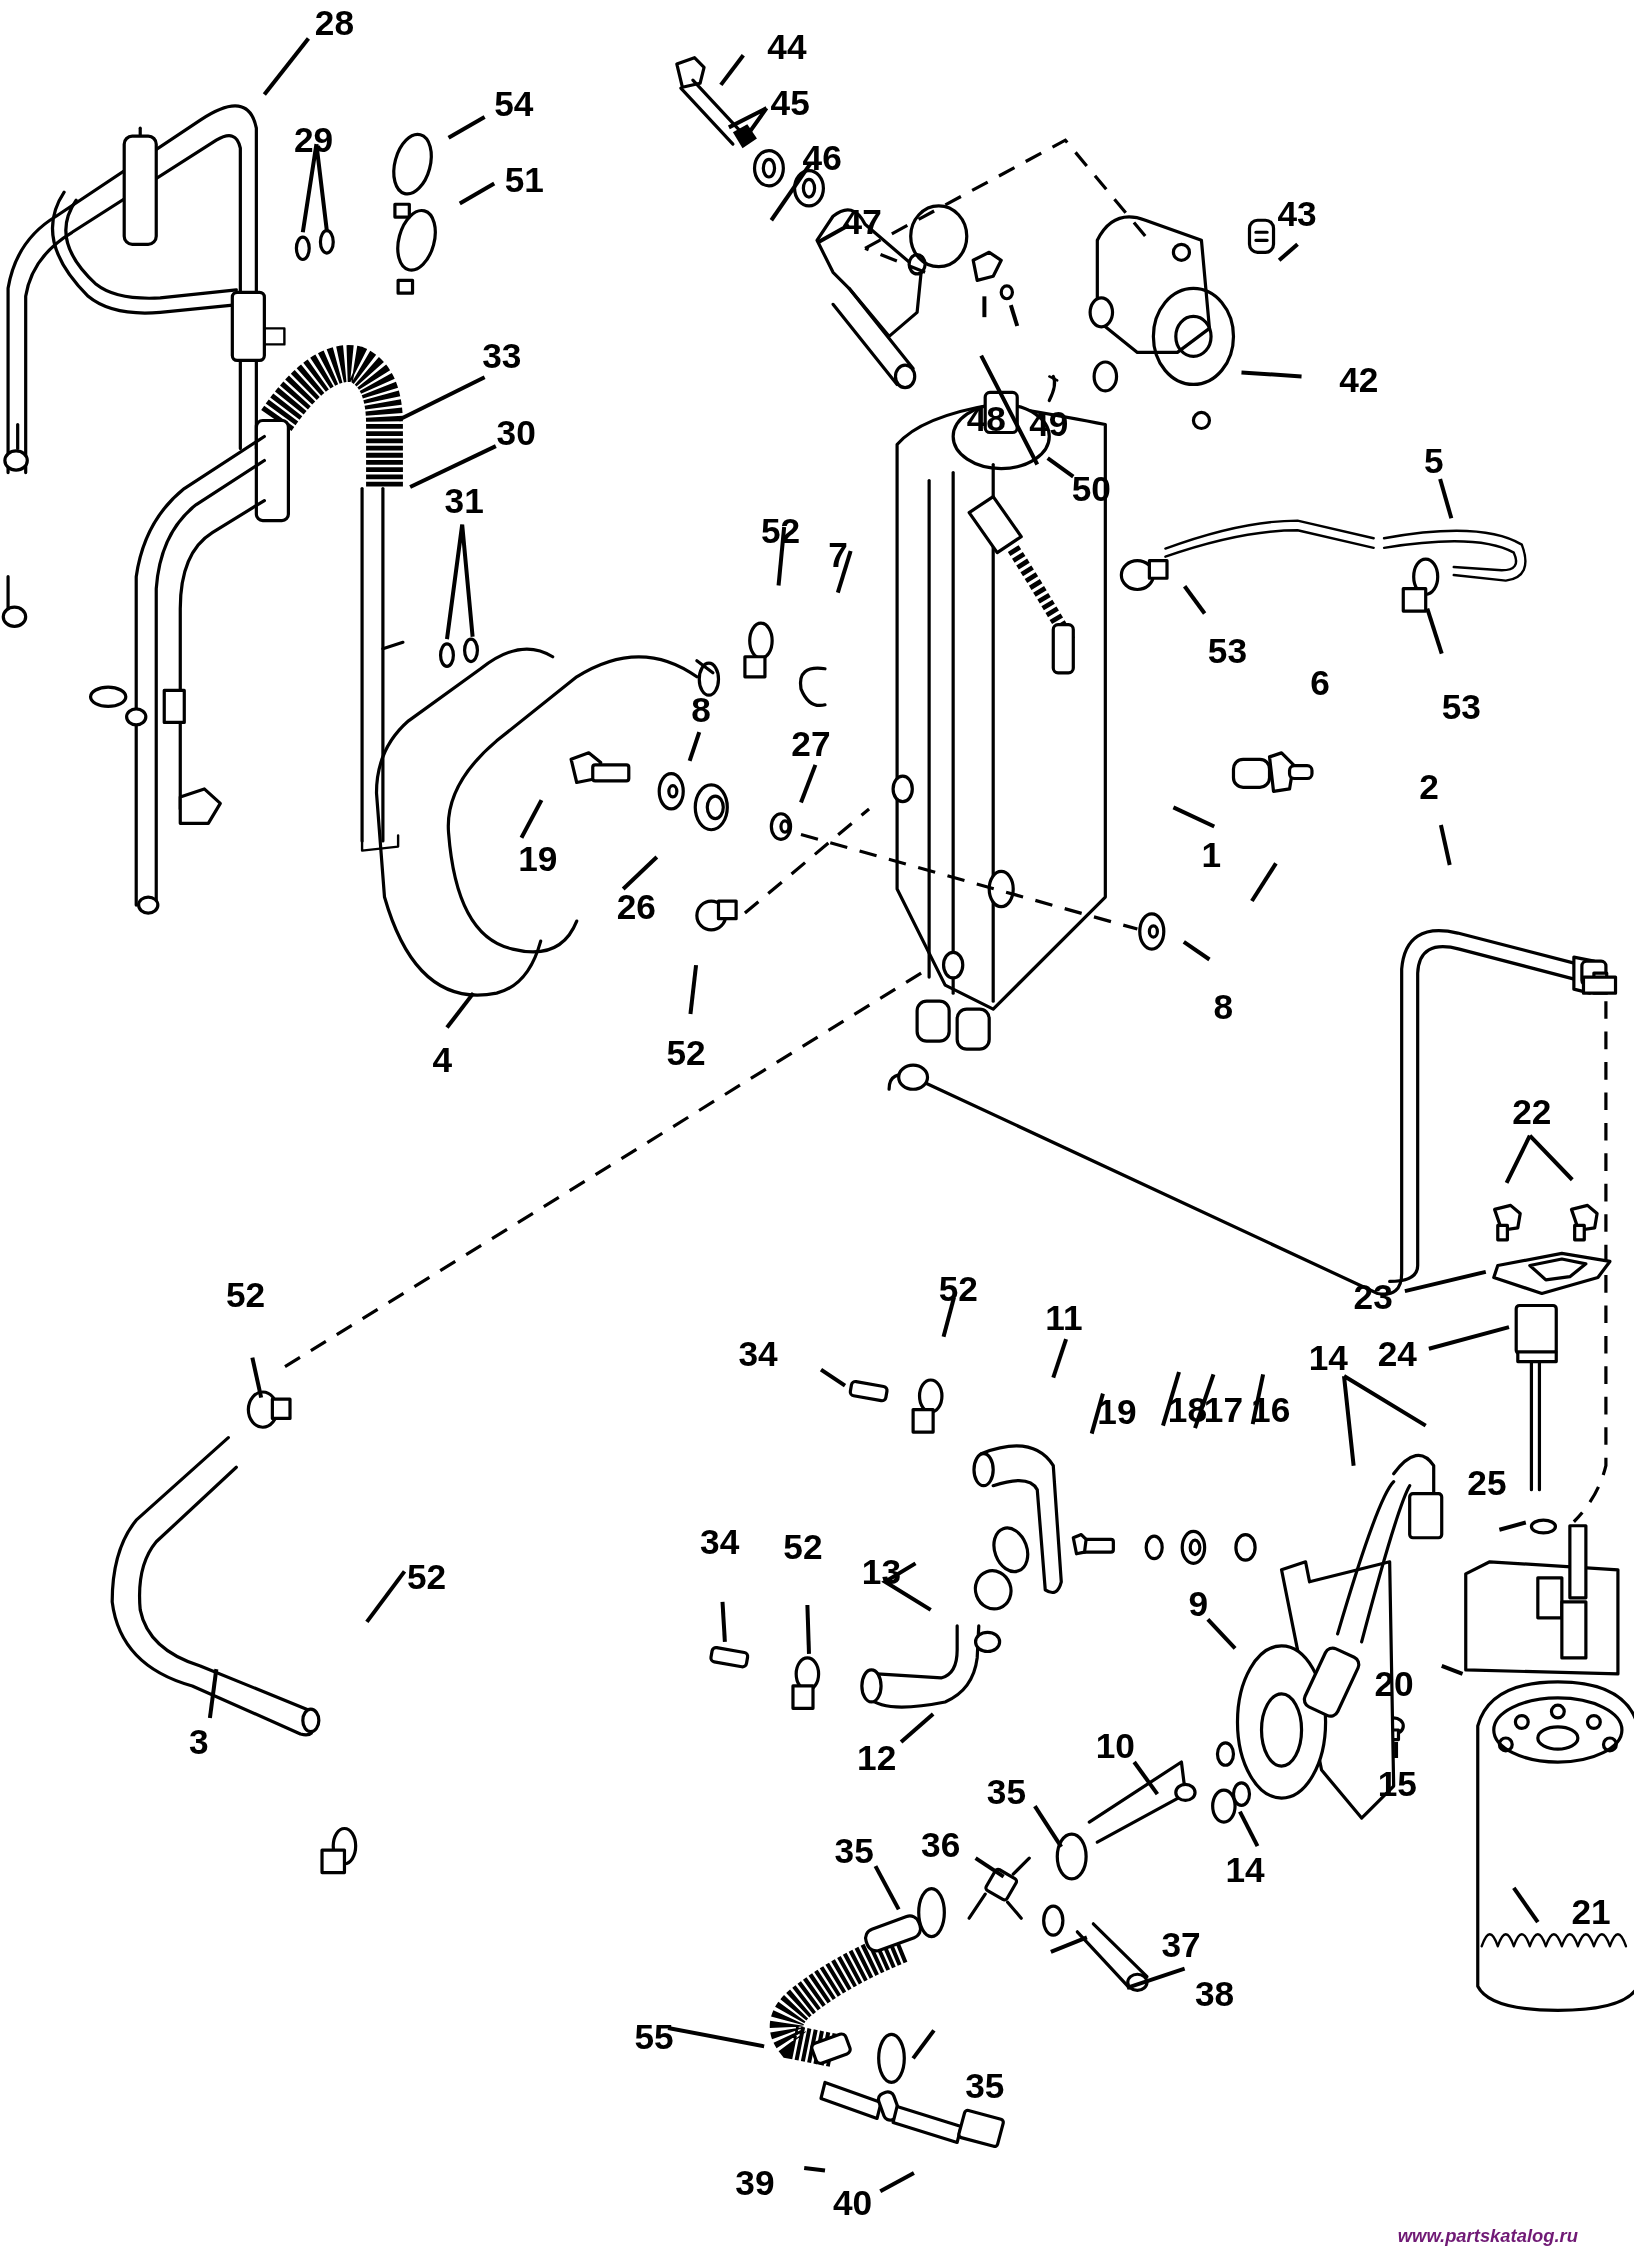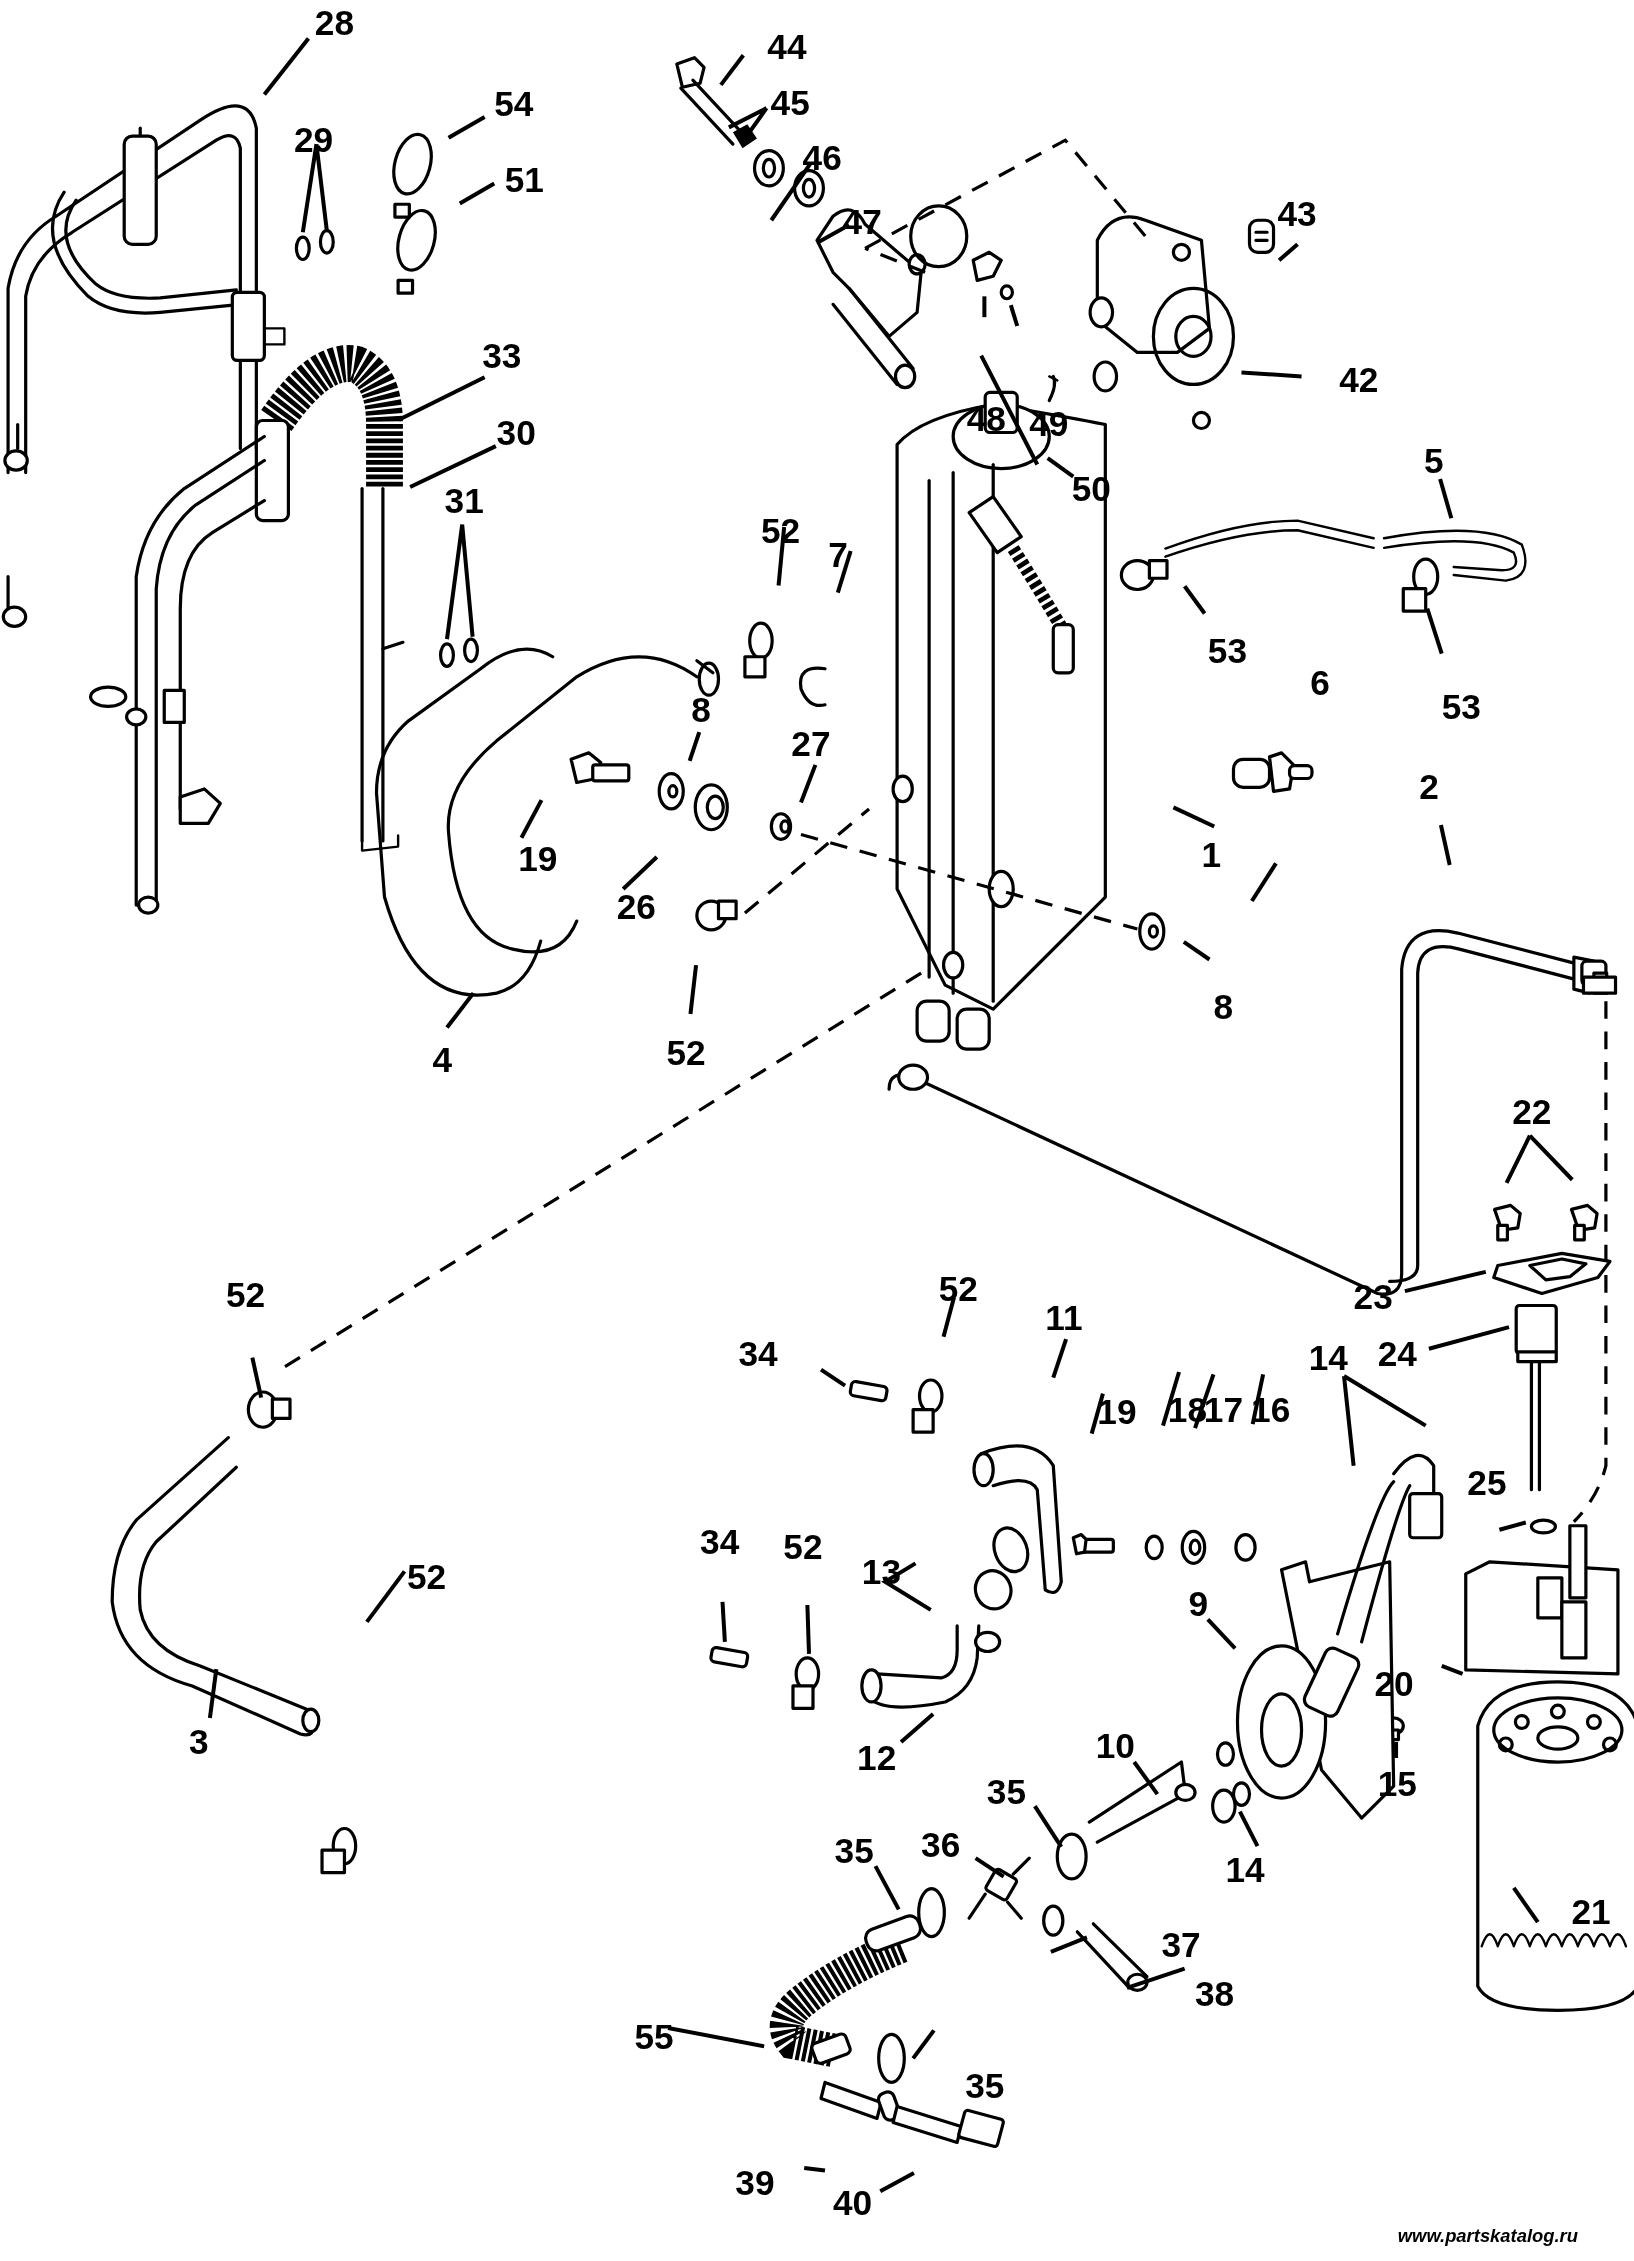--- a/index.html
+++ b/index.html
@@ -6,21 +6,21 @@
   body { width: 1634px; height: 2261px; position: relative; overflow: hidden;
          font-family: "Liberation Sans", sans-serif; }
   #diagram { position: absolute; left: 0; top: 0; width: 1634px; height: 2261px; }
   .ln { fill: none; stroke: #000; stroke-width: 4; stroke-linecap: round; stroke-linejoin: round; }
   .thin { fill: none; stroke: #000; stroke-width: 3; stroke-linecap: round; stroke-linejoin: round; }
   .fillw { fill: #fff; stroke: #000; stroke-width: 4; stroke-linejoin: round; }
   .dash { fill: none; stroke: #000; stroke-width: 4; stroke-dasharray: 22 16; }
   .lead { fill: none; stroke: #000; stroke-width: 5; stroke-linecap: butt; }
   .callout { font-family: "Liberation Sans", sans-serif; font-weight: bold; font-size: 44px; fill: #000; }
   .blk { fill: #000; }
-  .watermark { position: absolute; right: 56px; bottom: 14.4px; color: #000000;
+  .watermark { position: absolute; right: 56px; bottom: 14.4px; color: #701a75;
                font-family: "Liberation Sans", sans-serif; font-weight: bold; font-style: italic;
                font-size: 18.4px; }
 </style>
 </head>
 <body>
 
 <svg id="diagram" viewBox="0 0 2040 2823" xmlns="http://www.w3.org/2000/svg">
 
   <g>
     <path class="ln" d="M10,590 L10,360 Q20,300 70,270 L250,150 Q310,110 320,160 L320,560"></path>

